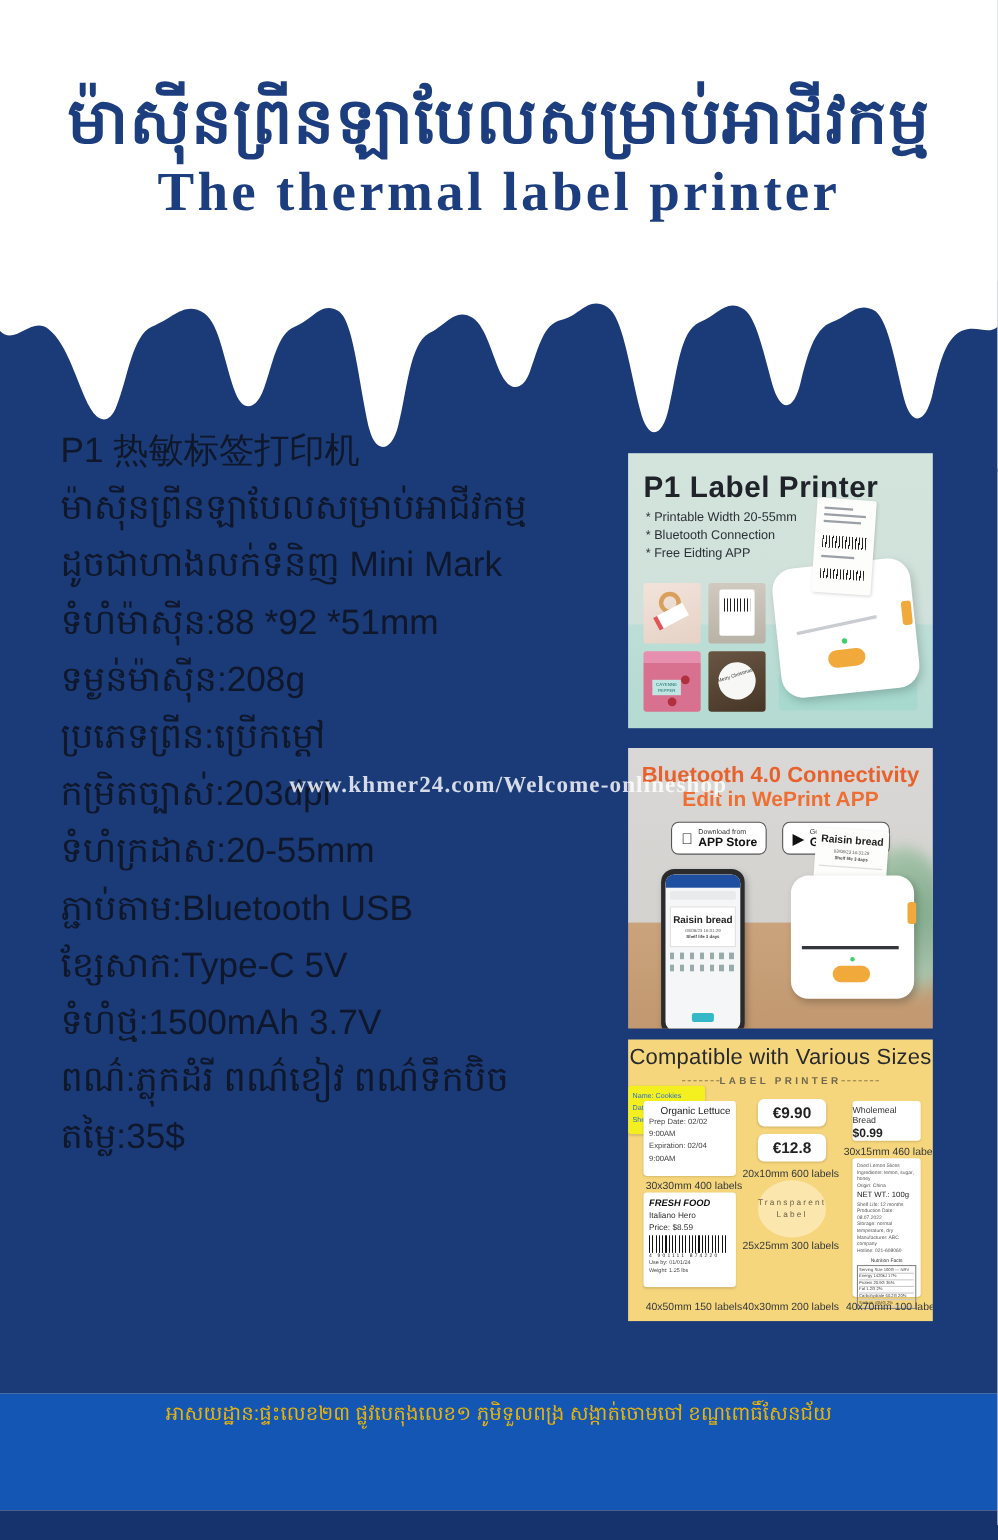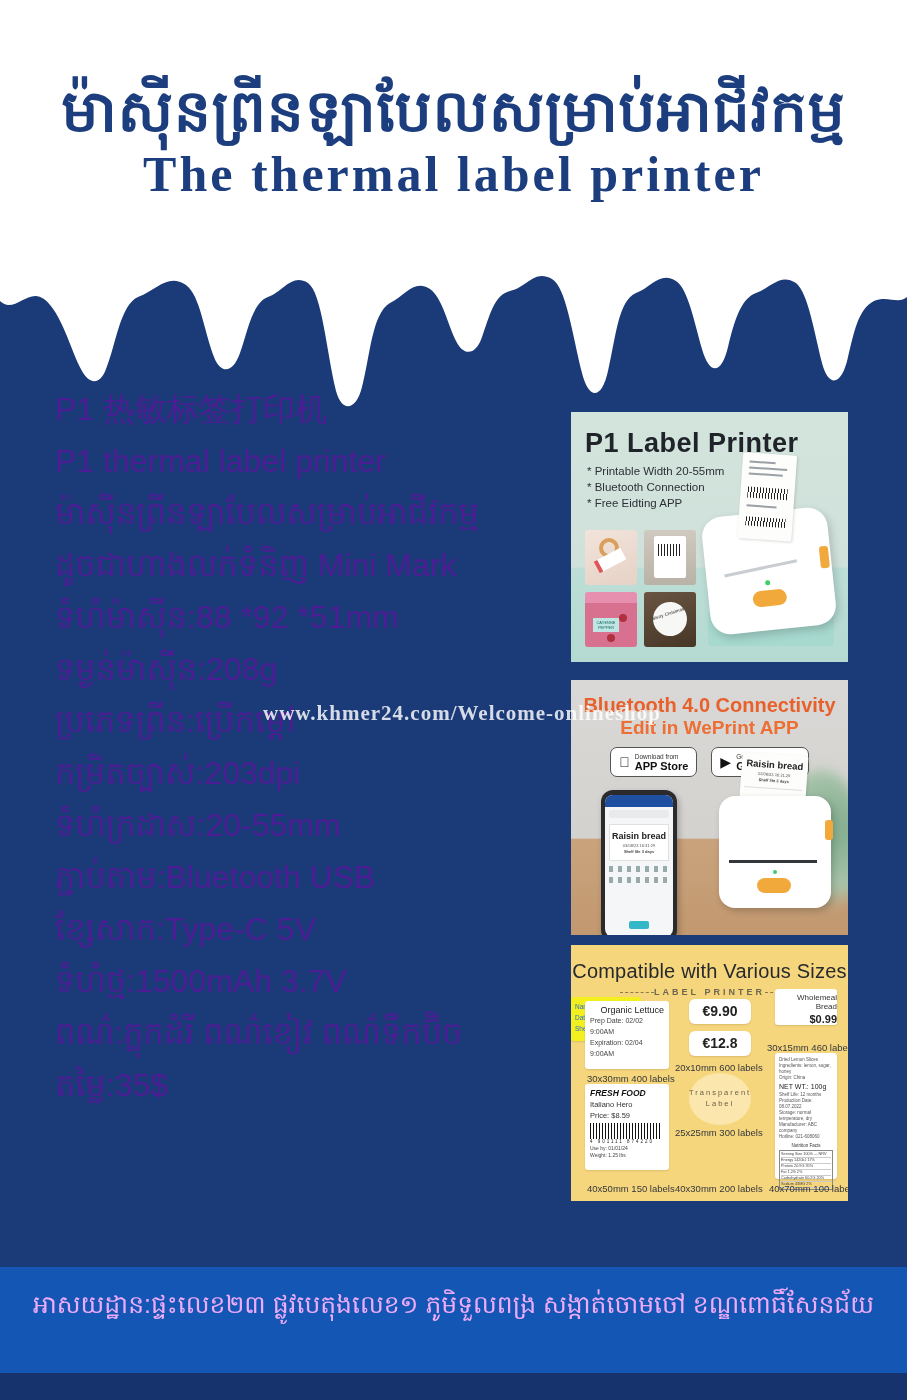--- a/index.html
+++ b/index.html
@@ -10,21 +10,21 @@
   .header { position:absolute; top:0; left:0; width:907px; height:255px; background:#ffffff; text-align:center; }
   .title-khmer { margin-top:78px; font-size:58px; font-weight:bold; color:#1c3e7e; line-height:1.15; letter-spacing:1px; }
   .title-english { font-size:50px; font-weight:bold; color:#1c3e7e; font-family:"Liberation Serif","DejaVu Serif",serif; letter-spacing:3px; }
 
   
   .drip { position:absolute; top:253px; left:0; width:907px; height:176px; display:block; }
   .navy-body { position:absolute; top:426px; left:0; width:907px; height:841px; background:#1b3a78; }
 
   
   .specs { position:absolute; top:383px; left:55px; width:510px; z-index:3; }
-  .spec-line { color:#4c1d95; font-size:32px; line-height:52px; white-space:nowrap; }
+  .spec-line { color:#0f172a; font-size:32px; line-height:52px; white-space:nowrap; }
 
   
   .watermark { position:absolute; top:701px; left:263px; z-index:6; color:rgba(255,255,255,0.82);
                font-family:"Liberation Serif","DejaVu Serif",serif; font-size:21px; font-weight:bold; letter-spacing:1px; }
 
   
   .card { position:absolute; left:571px; width:277px; overflow:hidden; z-index:2; }
 
   
   .card1 { top:412px; height:250px; background:linear-gradient(180deg,#d3e4dd 0%,#cfe1da 62%,#bcded6 62.5%,#b4dad1 100%); }
@@ -96,35 +96,35 @@
   .printer2 .rl .d { font-size:4px; color:#555; margin-top:2px; }
   .printer2 .rl .s { font-size:4px; font-weight:bold; color:#444; margin-top:1px; }
   .printer2 .divline { height:1px; background:#ddd; margin:5px 4px; }
   .printer2 .slot { position:absolute; left:10px; top:84px; width:88px; height:3px; background:#33363a; }
   .printer2 .led { position:absolute; left:54px; top:94px; width:4px; height:4px; background:#3ecf6a; border-radius:50%; }
   .printer2 .btn { position:absolute; left:38px; top:102px; width:34px; height:15px; background:#f2a93b; border-radius:8px; }
   .printer2 .side { position:absolute; right:-2px; top:44px; width:8px; height:20px; background:#f2a93b; border-radius:3px; }
 
   
   .card3 { top:945px; height:256px; background:#f6d67c; }
-  .card3-title { text-align:center; margin-top:15px; font-size:20px; color:#26292e; letter-spacing:0.2px; }
+  .card3-title { text-align:center; margin-top:5px; font-size:20px; color:#26292e; letter-spacing:0.2px; }
   .card3-sub { display:flex; align-items:center; justify-content:center; gap:0; margin-top:4px; }
   .card3-sub .dash { width:34px; height:1px; border-top:1px dashed #8a7a48; }
   .card3-sub .subtxt { font-size:9px; letter-spacing:3px; color:#6f6650; font-weight:bold; }
   .slabel { position:absolute; background:#ffffff; border-radius:3px; box-shadow:0 1px 2px rgba(0,0,0,0.12); }
   .cap { position:absolute; font-size:9.5px; color:#33373d; white-space:nowrap; }
   .lettuce { left:14px; top:56px; width:84px; height:68px; padding:4px 5px; }
   .lettuce .l0 { font-size:9px; color:#222;text-align:right; }
   .lettuce .li { font-size:7px; color:#444; line-height:11px; }
   .chip-price { left:118px; top:54px; width:62px; height:25px; text-align:center; font-size:14px; font-weight:bold; color:#222;
                 line-height:25px; border-radius:6px; }
   .chip2 { top:86px; }
   .circleT { position:absolute; left:118px; top:128px; width:62px; height:52px; background:rgba(255,244,214,0.55);
              border-radius:50%; text-align:center; color:#6b6147; font-size:7.5px; letter-spacing:2px; padding-top:14px; line-height:11px; }
-  .wholemeal { left:204px; top:44px; width:62px; height:36px; text-align:right; padding-top:4px; }
+  .wholemeal { left:204px; top:56px; width:62px; height:36px; text-align:left; padding-top:4px; }
   .wholemeal .n { font-size:8px; color:#333; }
   .wholemeal .p { font-size:11px; font-weight:bold; color:#222; margin-top:2px; }
   .fresh { left:14px; top:139px; width:84px; height:86px; padding:4px 5px; }
   .fresh .brand { font-size:8.5px; font-weight:bold; font-style:italic; color:#111; }
   .fresh .fl { font-size:7.5px; color:#333; margin-top:2px; }
   .fresh .bars { margin-top:3px; width:70px; height:16px;
                  background:repeating-linear-gradient(90deg,#111 0 1px,transparent 1px 3px); }
   .fresh .bnum { font-size:4.5px; color:#222; letter-spacing:2px; }
   .fresh .tiny { font-size:5px; color:#444; margin-top:1px; }
   .cookies { left:118px; top:188px; width:70px; height:44px; background:#f4ef1e; border-radius:3px; padding:4px 4px;
@@ -134,41 +134,40 @@
   .lemon { left:204px; top:108px; width:62px; height:126px; padding:4px 4px; }
   .lemon .dl { font-size:4.5px; color:#555; line-height:6px; }
   .lemon .net { font-size:7px; color:#222; margin:2px 0; }
   .lemon .nt { text-align:center; font-size:4.5px; color:#333; margin-top:3px; }
   .lemon .table { border:1px solid #888; margin-top:2px; padding:1px; }
   .lemon .table div { font-size:3.8px; color:#444; line-height:5px; border-bottom:0.5px solid #ccc; }
 
   
   .footer { position:absolute; top:1267px; left:0; width:907px; height:106px; background:#1356b4; text-align:center; z-index:4; }
   .footer-line1 { margin-top:14px; color:#ffffff; font-size:29px; font-weight:bold; }
-  .footer-line2 { margin-top:22px; color:#f0abfc; font-size:25px; }
+  .footer-line2 { margin-top:6px; color:#eab308; font-size:18px; }
   .bottom-strip { position:absolute; top:1373px; left:0; width:907px; height:27px; background:#17336e; z-index:4; }
 </style>
 </head>
 <body>
 
 <div class="page">
 
   <div class="header">
     <div class="title-khmer">ម៉ាស៊ីនព្រីនឡាបែលសម្រាប់អាជីវកម្ម</div>
     <div class="title-english">The thermal label printer</div>
   </div>
 
   <svg class="drip" viewBox="0 0 907 176" preserveAspectRatio="none">
     <path fill="#1b3a78" d="M0,48 C14,62 28,34 44,46 C62,60 70,96 82,118 C90,132 100,132 106,116 C116,92 120,52 138,44 C158,36 168,20 186,32 C200,42 204,78 214,104 C221,122 233,120 240,100 C248,78 252,50 268,44 C284,38 292,20 308,30 C322,40 326,96 336,138 C342,160 356,158 362,134 C370,104 372,60 390,50 C406,42 414,26 430,36 C442,44 448,72 456,88 C464,104 476,102 482,84 C490,62 494,42 510,38 C528,34 534,16 552,26 C566,34 572,80 582,120 C589,148 602,146 608,118 C616,84 618,48 636,40 C652,34 660,18 676,28 C688,36 694,68 702,96 C710,124 722,120 728,94 C734,70 740,46 756,40 C772,34 780,20 796,30 C808,40 814,78 822,110 C829,136 842,132 848,104 C854,80 858,56 874,48 C888,42 898,52 907,44 L907,176 L0,176 Z"></path>
   </svg>
   <div class="navy-body"></div>
 
   <div class="specs">
       <div class="spec-line">P1 热敏标签打印机</div>
-      <div class="spec-line">P1 thermal label printer</div>
       <div class="spec-line">ម៉ាស៊ីនព្រីនឡាបែលសម្រាប់អាជីវកម្ម</div>
       <div class="spec-line">ដូចជាហាងលក់ទំនិញ Mini Mark</div>
       <div class="spec-line">ទំហំម៉ាស៊ីន:88 *92 *51mm</div>
       <div class="spec-line">ទម្ងន់ម៉ាស៊ីន:208g</div>
       <div class="spec-line">ប្រភេទព្រីន:ប្រើកម្តៅ</div>
       <div class="spec-line">កម្រិតច្បាស់:203dpi</div>
       <div class="spec-line">ទំហំក្រដាស:20-55mm</div>
       <div class="spec-line">ភ្ជាប់តាម:Bluetooth USB</div>
       <div class="spec-line">ខ្សែសាក:Type-C 5V</div>
       <div class="spec-line">ទំហំថ្ម:1500mAh 3.7V</div>

